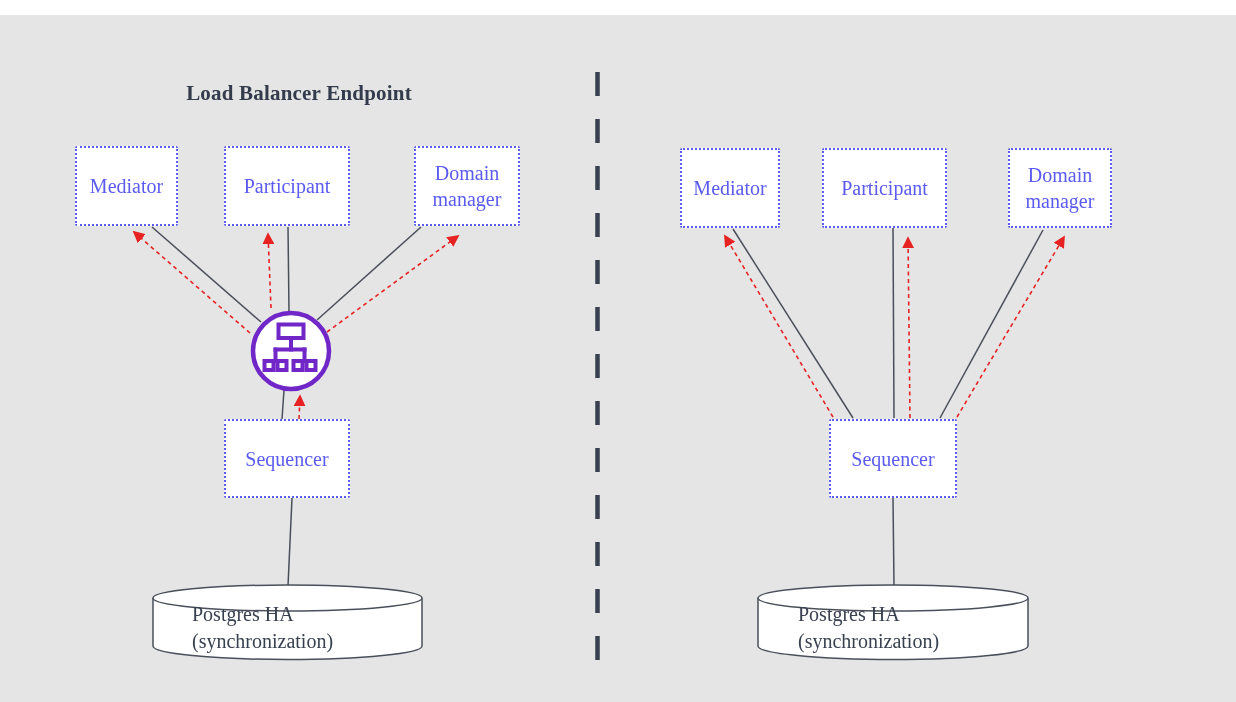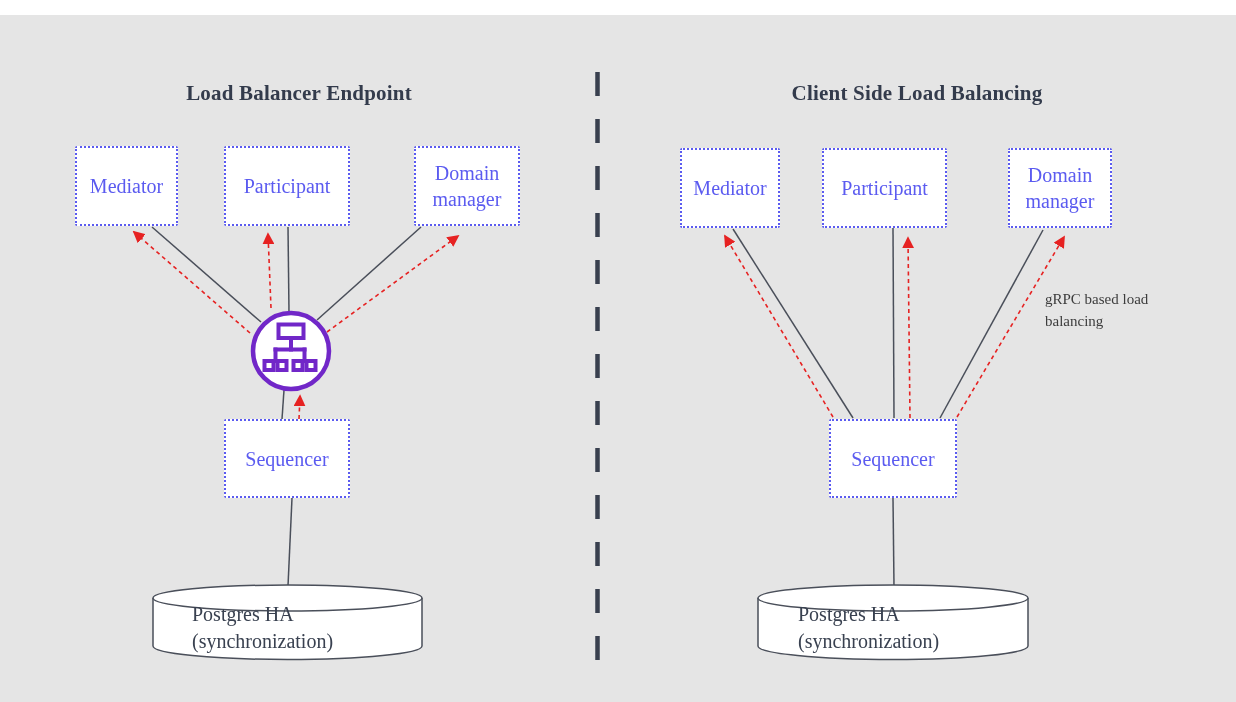--- a/index.html
+++ b/index.html
@@ -103,31 +103,29 @@
     <span>Participant</span>
   </div>
   <div class="node-box" style="left:414px;top:131px;width:106px;height:80px;">
     <span>Domain manager</span>
   </div>
   <div class="node-box" style="left:224px;top:404px;width:126px;height:79px;">
     <span>Sequencer</span>
   </div>
   <div class="db-label" style="left:192px;top:586px;">Postgres HA (synchronization)</div>
 
-  <div class="panel-title" style="left:598px;width:638px;">Client Side Load Balancing</div>
 
   <div class="node-box" style="left:680px;top:133px;width:100px;height:80px;">
     <span>Mediator</span>
   </div>
   <div class="node-box" style="left:822px;top:133px;width:125px;height:80px;">
     <span>Participant</span>
   </div>
   <div class="node-box" style="left:1008px;top:133px;width:104px;height:80px;">
     <span>Domain manager</span>
   </div>
   <div class="node-box" style="left:829px;top:404px;width:128px;height:79px;">
     <span>Sequencer</span>
   </div>
   <div class="db-label" style="left:798px;top:586px;">Postgres HA (synchronization)</div>
 
-  <div class="annotation" style="left:1045px;top:274px;">gRPC based load balancing</div>
 
 </div>
 
 </body></html>

